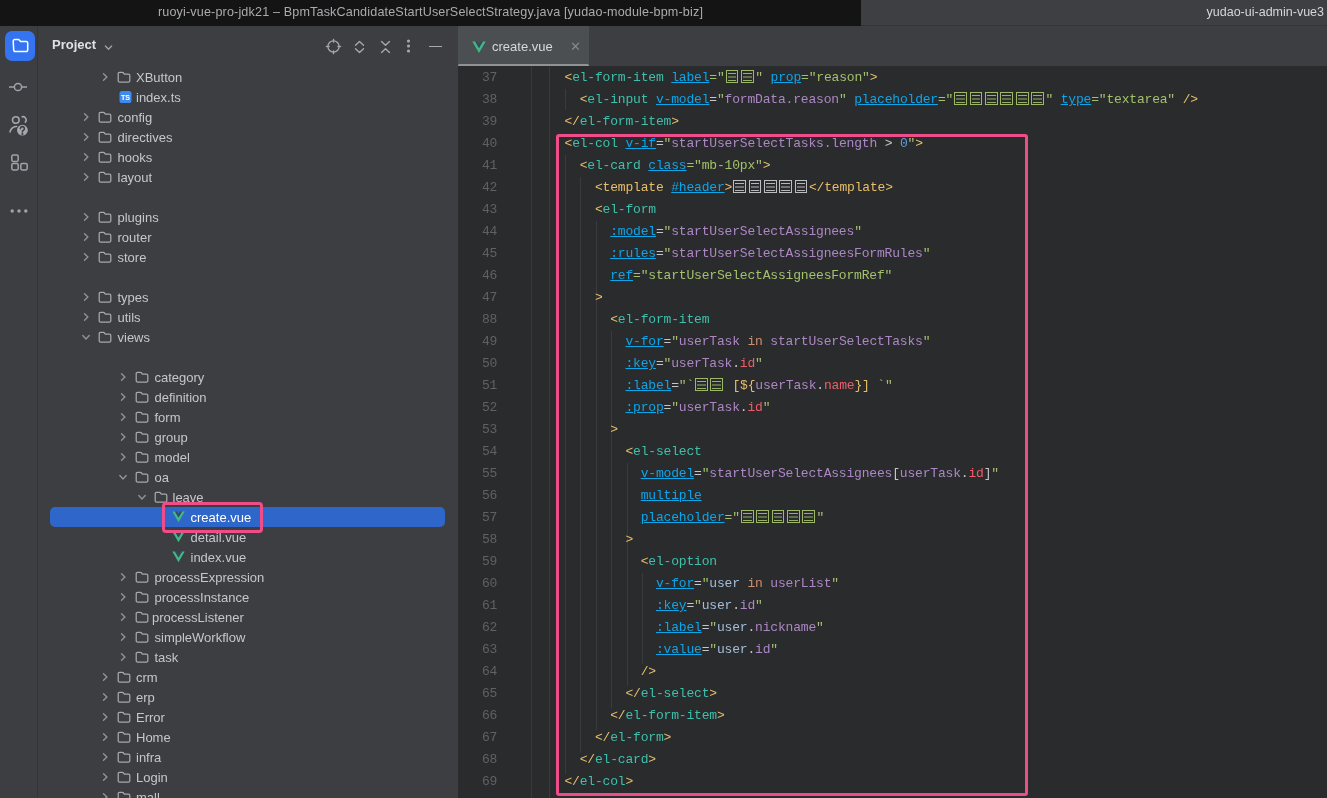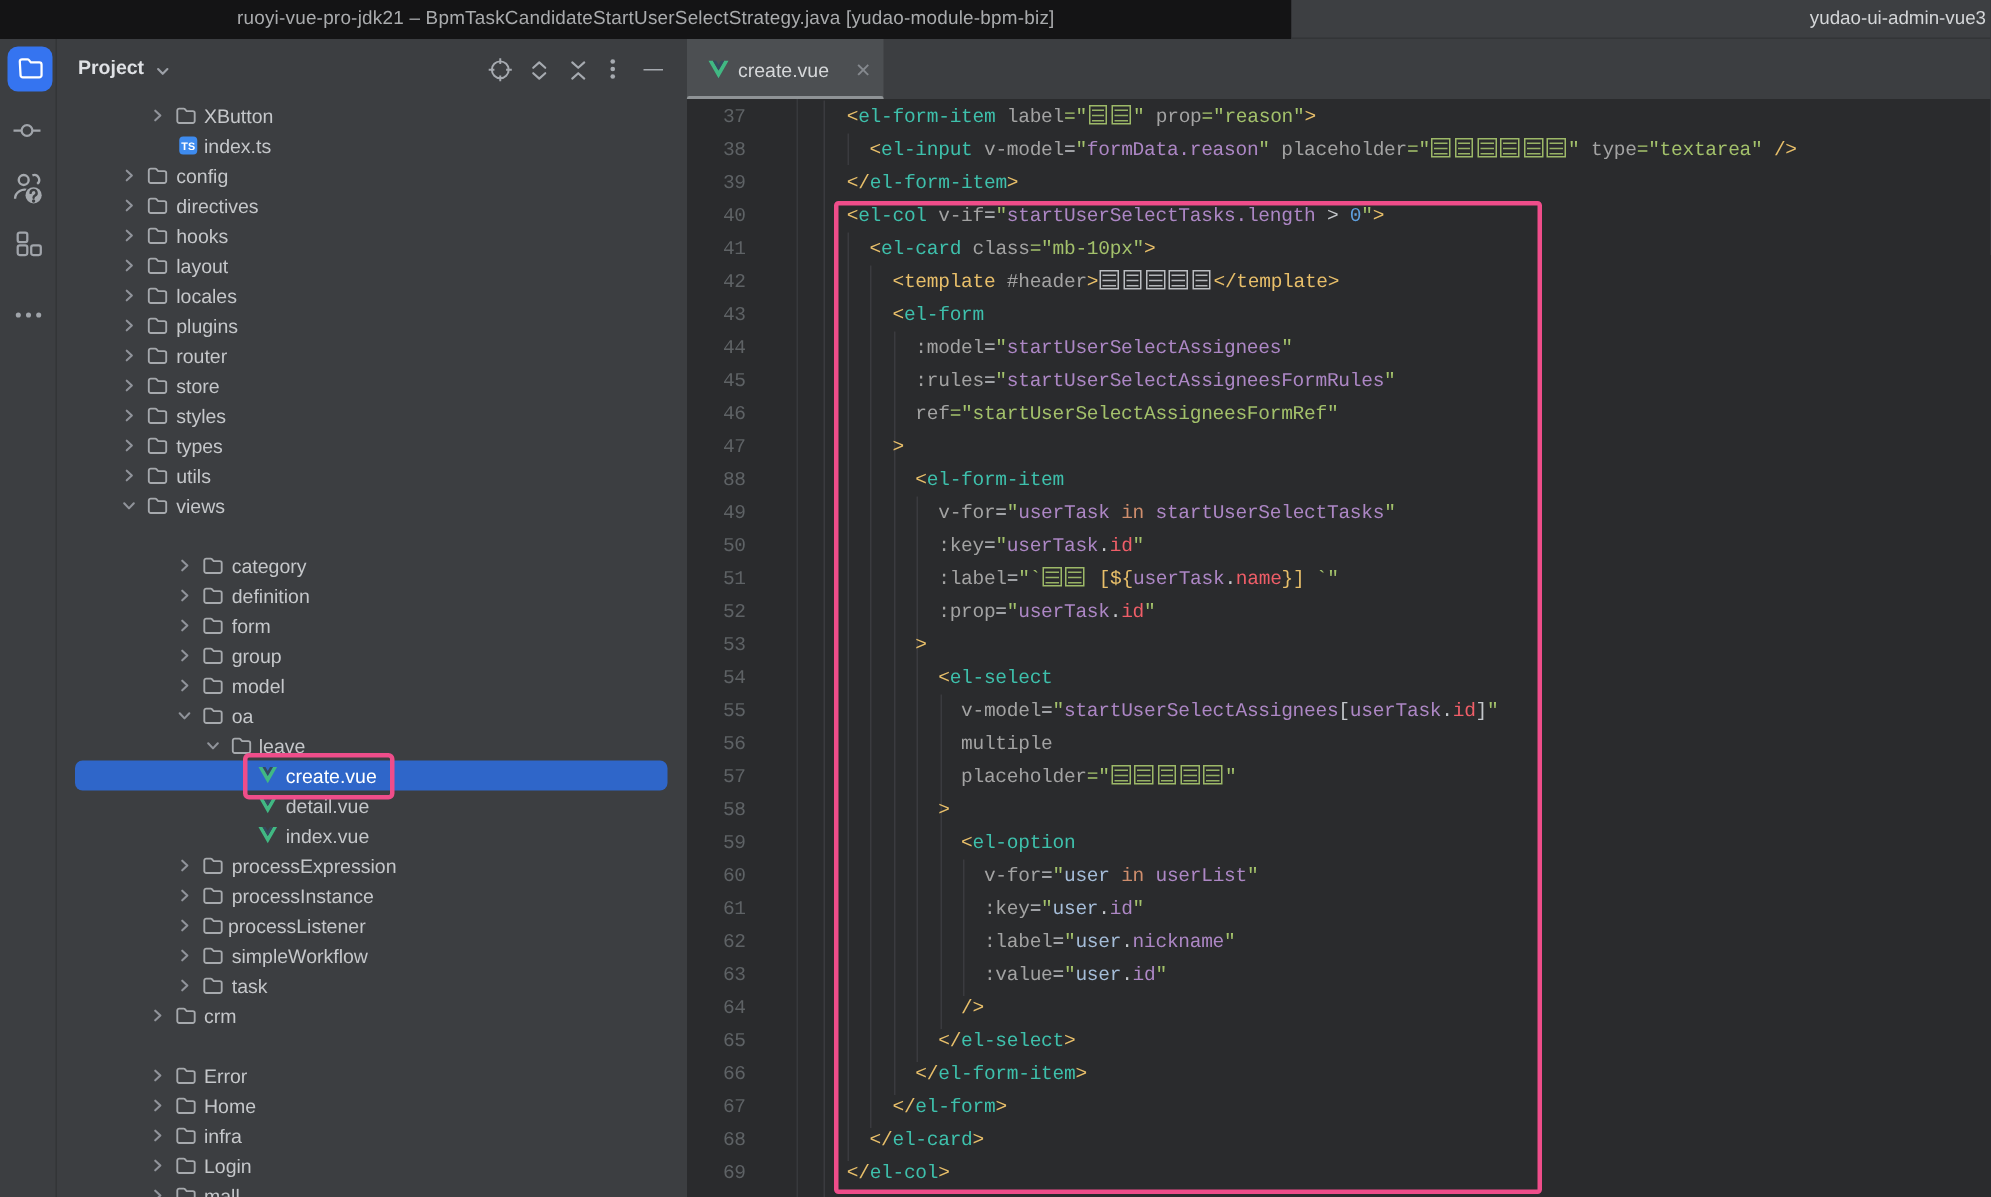--- a/index.html
+++ b/index.html
@@ -39,21 +39,21 @@
 
 
 #editor { left:458px; top:66px; width:869px; height:732px; background:#2a2b2d; }
 #gutline { left:531px; top:66px; width:1px; height:732px; background:#37393c; }
 .guide { position:absolute; width:1px; background:#3a3b3f; }
 .gn { position:absolute; left:0px; width:39px; text-align:right; font-family:"Liberation Mono",monospace;
   font-size:13px; line-height:22px; color:#5e6265; letter-spacing:-.3px; }
 #code { position:absolute; left:76px; top:0; }
 .ln { position:absolute; left:0; white-space:pre; font-family:"Liberation Mono",monospace;
   font-size:13px; line-height:22px; letter-spacing:-.18px; color:#bcbec4; }
-.ln .g { color:#e8bf6a; } .ln .t { color:#3ec0ac; } .ln .a { color:#a3a3a3; }
+.ln .g { color:#e8bf6a; } .ln .t { color:#3ec0ac; } .ln .a { color:#0ea5e9;text-decoration:underline; }
 .ln .w { color:#c3c6ca; } .ln .s { color:#a3c16b; } .ln .p { color:#ad87c5; }
 .ln .r { color:#ef5e68; } .ln .k { color:#cf8e6d; } .ln .n { color:#5f9fdc; }
 .ln .v { color:#a5bdd9; }
 .cj { display:inline-block; width:15.36px; height:13px; vertical-align:-2px; position:relative; }
 .cj::before { content:""; position:absolute; left:1px; right:1.5px; top:0; bottom:0;
   border:1.1px solid; opacity:.95; }
 .cj::after { content:""; position:absolute; left:3px; right:3.5px; top:3px; height:1.1px;
   background:currentColor; box-shadow:0 3.5px 0 currentColor, 0 7px 0 currentColor; opacity:.9; }
 
 
@@ -240,33 +240,20 @@
             <path d="M3.5 1.8 L6.9 5 L3.5 8.2" fill="none" stroke="#90939a" stroke-width="1.4" stroke-linecap="round" stroke-linejoin="round"></path>
           </svg>
         </span>
         <span class="tic" style="left:98px">
           <svg class="ic" width="14" height="13" viewBox="0 0 14 13">
             <path d="M1.2 3.2 a1.3 1.3 0 0 1 1.3-1.3 h3 a1 1 0 0 1 .75.35 L7.4 3.6 h4.1 a1.3 1.3 0 0 1 1.3 1.3 v5.3 a1.3 1.3 0 0 1-1.3 1.3 h-9 a1.3 1.3 0 0 1-1.3-1.3 z" fill="none" stroke="#a6a9ad" stroke-width="1.25"></path>
           </svg>
         </span>
         <span class="tl" style="left:117.5px">layout</span>
       </div>
-<div class="trow" style="top:187px">
-        <span class="tic" style="left:81px">
-          <svg class="ic" width="10" height="10" viewBox="0 0 10 10">
-            <path d="M3.5 1.8 L6.9 5 L3.5 8.2" fill="none" stroke="#90939a" stroke-width="1.4" stroke-linecap="round" stroke-linejoin="round"></path>
-          </svg>
-        </span>
-        <span class="tic" style="left:98px">
-          <svg class="ic" width="14" height="13" viewBox="0 0 14 13">
-            <path d="M1.2 3.2 a1.3 1.3 0 0 1 1.3-1.3 h3 a1 1 0 0 1 .75.35 L7.4 3.6 h4.1 a1.3 1.3 0 0 1 1.3 1.3 v5.3 a1.3 1.3 0 0 1-1.3 1.3 h-9 a1.3 1.3 0 0 1-1.3-1.3 z" fill="none" stroke="#a6a9ad" stroke-width="1.25"></path>
-          </svg>
-        </span>
-        <span class="tl" style="left:117.5px">locales</span>
-      </div>
 <div class="trow" style="top:207px">
         <span class="tic" style="left:81px">
           <svg class="ic" width="10" height="10" viewBox="0 0 10 10">
             <path d="M3.5 1.8 L6.9 5 L3.5 8.2" fill="none" stroke="#90939a" stroke-width="1.4" stroke-linecap="round" stroke-linejoin="round"></path>
           </svg>
         </span>
         <span class="tic" style="left:98px">
           <svg class="ic" width="14" height="13" viewBox="0 0 14 13">
             <path d="M1.2 3.2 a1.3 1.3 0 0 1 1.3-1.3 h3 a1 1 0 0 1 .75.35 L7.4 3.6 h4.1 a1.3 1.3 0 0 1 1.3 1.3 v5.3 a1.3 1.3 0 0 1-1.3 1.3 h-9 a1.3 1.3 0 0 1-1.3-1.3 z" fill="none" stroke="#a6a9ad" stroke-width="1.25"></path>
           </svg>
@@ -291,33 +278,20 @@
           <svg class="ic" width="10" height="10" viewBox="0 0 10 10">
             <path d="M3.5 1.8 L6.9 5 L3.5 8.2" fill="none" stroke="#90939a" stroke-width="1.4" stroke-linecap="round" stroke-linejoin="round"></path>
           </svg>
         </span>
         <span class="tic" style="left:98px">
           <svg class="ic" width="14" height="13" viewBox="0 0 14 13">
             <path d="M1.2 3.2 a1.3 1.3 0 0 1 1.3-1.3 h3 a1 1 0 0 1 .75.35 L7.4 3.6 h4.1 a1.3 1.3 0 0 1 1.3 1.3 v5.3 a1.3 1.3 0 0 1-1.3 1.3 h-9 a1.3 1.3 0 0 1-1.3-1.3 z" fill="none" stroke="#a6a9ad" stroke-width="1.25"></path>
           </svg>
         </span>
         <span class="tl" style="left:117.5px">store</span>
-      </div>
-<div class="trow" style="top:267px">
-        <span class="tic" style="left:81px">
-          <svg class="ic" width="10" height="10" viewBox="0 0 10 10">
-            <path d="M3.5 1.8 L6.9 5 L3.5 8.2" fill="none" stroke="#90939a" stroke-width="1.4" stroke-linecap="round" stroke-linejoin="round"></path>
-          </svg>
-        </span>
-        <span class="tic" style="left:98px">
-          <svg class="ic" width="14" height="13" viewBox="0 0 14 13">
-            <path d="M1.2 3.2 a1.3 1.3 0 0 1 1.3-1.3 h3 a1 1 0 0 1 .75.35 L7.4 3.6 h4.1 a1.3 1.3 0 0 1 1.3 1.3 v5.3 a1.3 1.3 0 0 1-1.3 1.3 h-9 a1.3 1.3 0 0 1-1.3-1.3 z" fill="none" stroke="#a6a9ad" stroke-width="1.25"></path>
-          </svg>
-        </span>
-        <span class="tl" style="left:117.5px">styles</span>
       </div>
 <div class="trow" style="top:287px">
         <span class="tic" style="left:81px">
           <svg class="ic" width="10" height="10" viewBox="0 0 10 10">
             <path d="M3.5 1.8 L6.9 5 L3.5 8.2" fill="none" stroke="#90939a" stroke-width="1.4" stroke-linecap="round" stroke-linejoin="round"></path>
           </svg>
         </span>
         <span class="tic" style="left:98px">
           <svg class="ic" width="14" height="13" viewBox="0 0 14 13">
             <path d="M1.2 3.2 a1.3 1.3 0 0 1 1.3-1.3 h3 a1 1 0 0 1 .75.35 L7.4 3.6 h4.1 a1.3 1.3 0 0 1 1.3 1.3 v5.3 a1.3 1.3 0 0 1-1.3 1.3 h-9 a1.3 1.3 0 0 1-1.3-1.3 z" fill="none" stroke="#a6a9ad" stroke-width="1.25"></path>
@@ -539,20 +513,33 @@
           <svg class="ic" width="10" height="10" viewBox="0 0 10 10">
             <path d="M3.5 1.8 L6.9 5 L3.5 8.2" fill="none" stroke="#90939a" stroke-width="1.4" stroke-linecap="round" stroke-linejoin="round"></path>
           </svg>
         </span>
         <span class="tic" style="left:116.5px">
           <svg class="ic" width="14" height="13" viewBox="0 0 14 13">
             <path d="M1.2 3.2 a1.3 1.3 0 0 1 1.3-1.3 h3 a1 1 0 0 1 .75.35 L7.4 3.6 h4.1 a1.3 1.3 0 0 1 1.3 1.3 v5.3 a1.3 1.3 0 0 1-1.3 1.3 h-9 a1.3 1.3 0 0 1-1.3-1.3 z" fill="none" stroke="#a6a9ad" stroke-width="1.25"></path>
           </svg>
         </span>
         <span class="tl" style="left:136px">crm</span>
+      </div>
+<div class="trow" style="top:687px">
+        <span class="tic" style="left:99.5px">
+          <svg class="ic" width="10" height="10" viewBox="0 0 10 10">
+            <path d="M3.5 1.8 L6.9 5 L3.5 8.2" fill="none" stroke="#90939a" stroke-width="1.4" stroke-linecap="round" stroke-linejoin="round"></path>
+          </svg>
+        </span>
+        <span class="tic" style="left:116.5px">
+          <svg class="ic" width="14" height="13" viewBox="0 0 14 13">
+            <path d="M1.2 3.2 a1.3 1.3 0 0 1 1.3-1.3 h3 a1 1 0 0 1 .75.35 L7.4 3.6 h4.1 a1.3 1.3 0 0 1 1.3 1.3 v5.3 a1.3 1.3 0 0 1-1.3 1.3 h-9 a1.3 1.3 0 0 1-1.3-1.3 z" fill="none" stroke="#a6a9ad" stroke-width="1.25"></path>
+          </svg>
+        </span>
+        <span class="tl" style="left:136px">erp</span>
       </div>
 <div class="trow" style="top:707px">
         <span class="tic" style="left:99.5px">
           <svg class="ic" width="10" height="10" viewBox="0 0 10 10">
             <path d="M3.5 1.8 L6.9 5 L3.5 8.2" fill="none" stroke="#90939a" stroke-width="1.4" stroke-linecap="round" stroke-linejoin="round"></path>
           </svg>
         </span>
         <span class="tic" style="left:116.5px">
           <svg class="ic" width="14" height="13" viewBox="0 0 14 13">
             <path d="M1.2 3.2 a1.3 1.3 0 0 1 1.3-1.3 h3 a1 1 0 0 1 .75.35 L7.4 3.6 h4.1 a1.3 1.3 0 0 1 1.3 1.3 v5.3 a1.3 1.3 0 0 1-1.3 1.3 h-9 a1.3 1.3 0 0 1-1.3-1.3 z" fill="none" stroke="#a6a9ad" stroke-width="1.25"></path>

